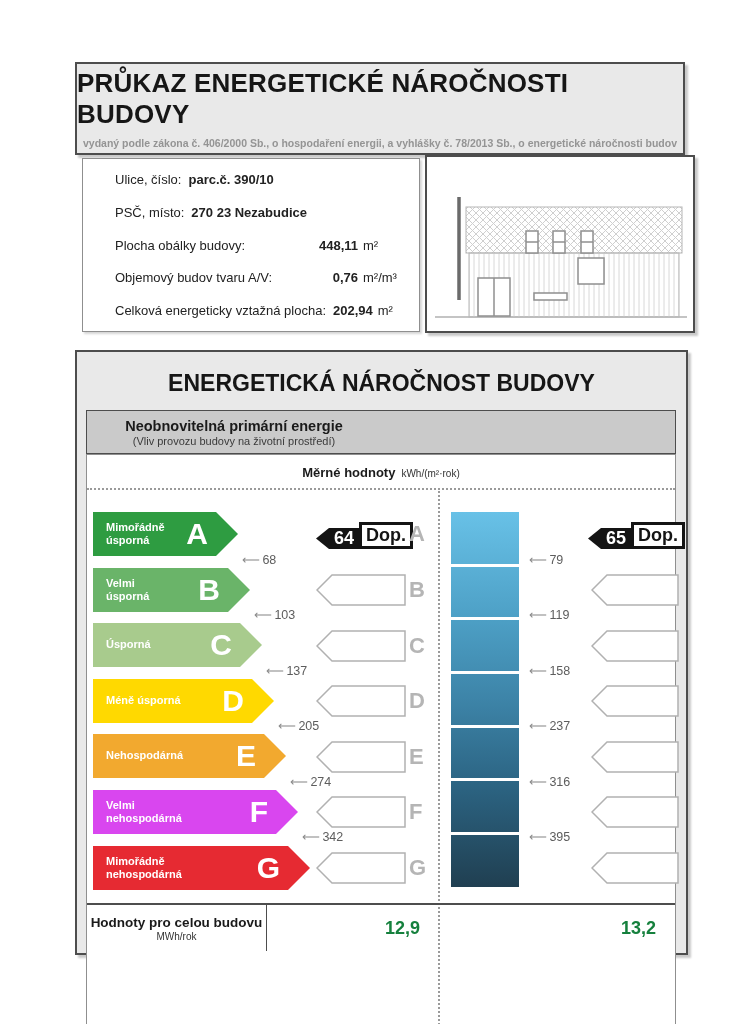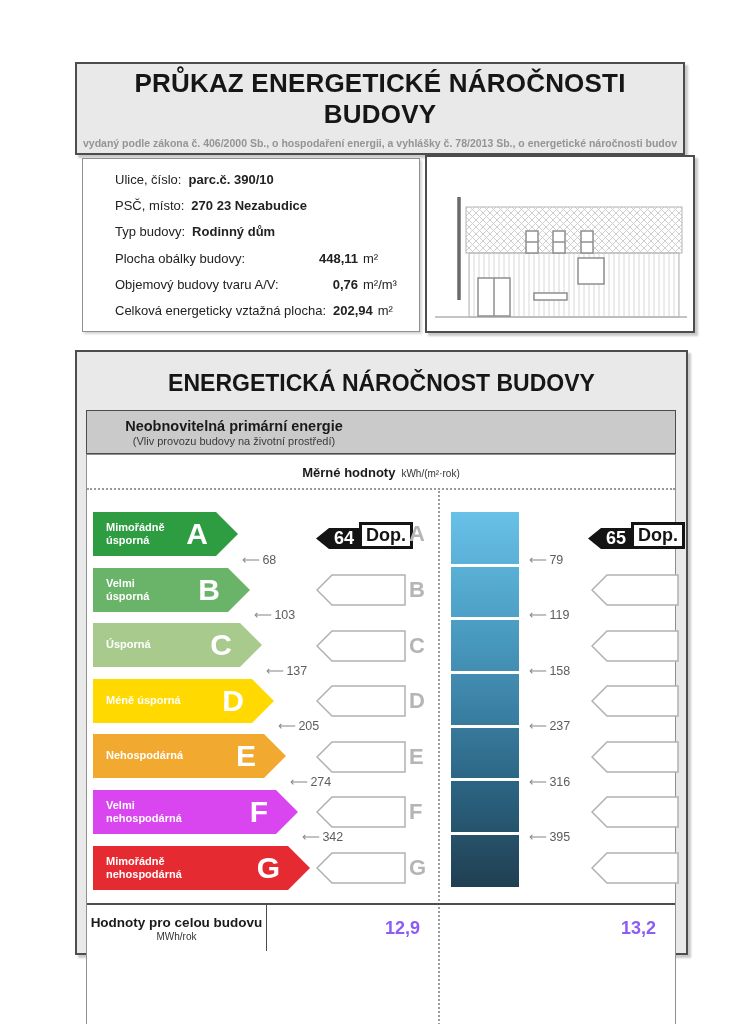--- a/index.html
+++ b/index.html
@@ -3,21 +3,21 @@
 <meta charset="utf-8">
 <style>
   * { margin:0; padding:0; box-sizing:border-box; }
   body { background:#fff; font-family:"Liberation Sans", sans-serif; }
   .page { position:relative; width:753px; height:1024px; background:#ffffff; overflow:hidden; }
 
   
   .title-box { position:absolute; left:75px; top:62px; width:610px; height:93px;
     background:#e9e9e9; border:2px solid #4d4d4d; box-shadow:3px 3px 2px #c9c9c9;
     display:flex; flex-direction:column; align-items:center; justify-content:center; }
-  .title-box h1 { font-size:26px; font-weight:bold; color:#161616; letter-spacing:0.2px;text-align:center; }
+  .title-box h1 { font-size:26px; font-weight:bold; color:#161616; letter-spacing:0.2px; }
   .title-box .sub { margin-top:7px; font-size:10.5px; font-weight:bold; color:#949494; }
 
   
   .info-box { position:absolute; left:82px; top:158px; width:338px; height:174px;
     background:#fff; border:1.5px solid #8f8f8f; box-shadow:2px 2px 2px #d6d6d6;
     padding:13px 14px; display:flex; flex-direction:column; justify-content:space-between; }
   .info-row { display:flex; font-size:13px; color:#222; align-items:baseline; }
   .info-row .lbl { white-space:nowrap;margin-left:18px; }
   .info-row .val { font-weight:bold; margin-left:7px; white-space:nowrap; }
   .info-row .unit { margin-left:5px; white-space:nowrap; }
@@ -80,21 +80,21 @@
     background:linear-gradient(180deg,#68c1e7 0%,#4da0c6 28%,#3d84a8 50%,#2c6584 72%,#203f51 100%); }
   .bluebar .sep { position:absolute; left:0; width:100%; height:3px; background:#fff; }
 
   
   .totals-top { position:absolute; left:0; top:448px; width:100%; border-top:2px solid #4d4d4d; }
   .totals-label { position:absolute; left:0; top:450px; width:180px; height:46px; background:#fff;
     border-right:1.5px solid #4d4d4d; display:flex; flex-direction:column; align-items:center; justify-content:center; }
   .totals-label .tl { font-size:13.5px; font-weight:bold; color:#1a1a1a; }
   .totals-label .tu { font-size:10px; color:#333; margin-top:1px; }
   .total-val { position:absolute; top:450px; height:46px; display:flex; align-items:center;
-    justify-content:flex-end; font-size:18px; font-weight:bold; color:#8b5cf6; }
+    justify-content:flex-end; font-size:18px; font-weight:bold; color:#15803d; }
   .total-val.left { left:180px; width:153px; }
   .total-val.right { left:353px; width:228px; padding-right:12px; }
 </style>
 </head>
 <body>
 
 <div class="page">
 
   <div class="title-box">
     <h1>PRŮKAZ ENERGETICKÉ NÁROČNOSTI BUDOVY</h1>
@@ -103,31 +103,27 @@
 
   <div class="info-box">
     <div class="info-row">
       <span class="lbl">Ulice, číslo:</span>
       <span class="val">parc.č. 390/10</span>
     </div>
     <div class="info-row">
       <span class="lbl">PSČ, místo:</span>
       <span class="val">270 23 Nezabudice</span>
     </div>
-    <div class="info-row">
-      <span class="lbl">Typ budovy:</span>
-      <span class="val">Rodinný dům</span>
-    </div>
     <div class="info-row spread">
       <span class="lbl">Plocha obálky budovy:</span>
       <span class="val">448,11</span>
       <span class="unit">m²</span>
     </div>
     <div class="info-row spread">
-      <span class="lbl">Objemový budovy tvaru A/V:</span>
+      <span class="lbl">Objemový budov tvaru A/V:</span>
       <span class="val">0,76</span>
       <span class="unit">m²/m³</span>
     </div>
     <div class="info-row">
       <span class="lbl">Celková energeticky vztažná plocha:</span>
       <span class="val">202,94</span>
       <span class="unit">m²</span>
     </div>
   </div>
 

